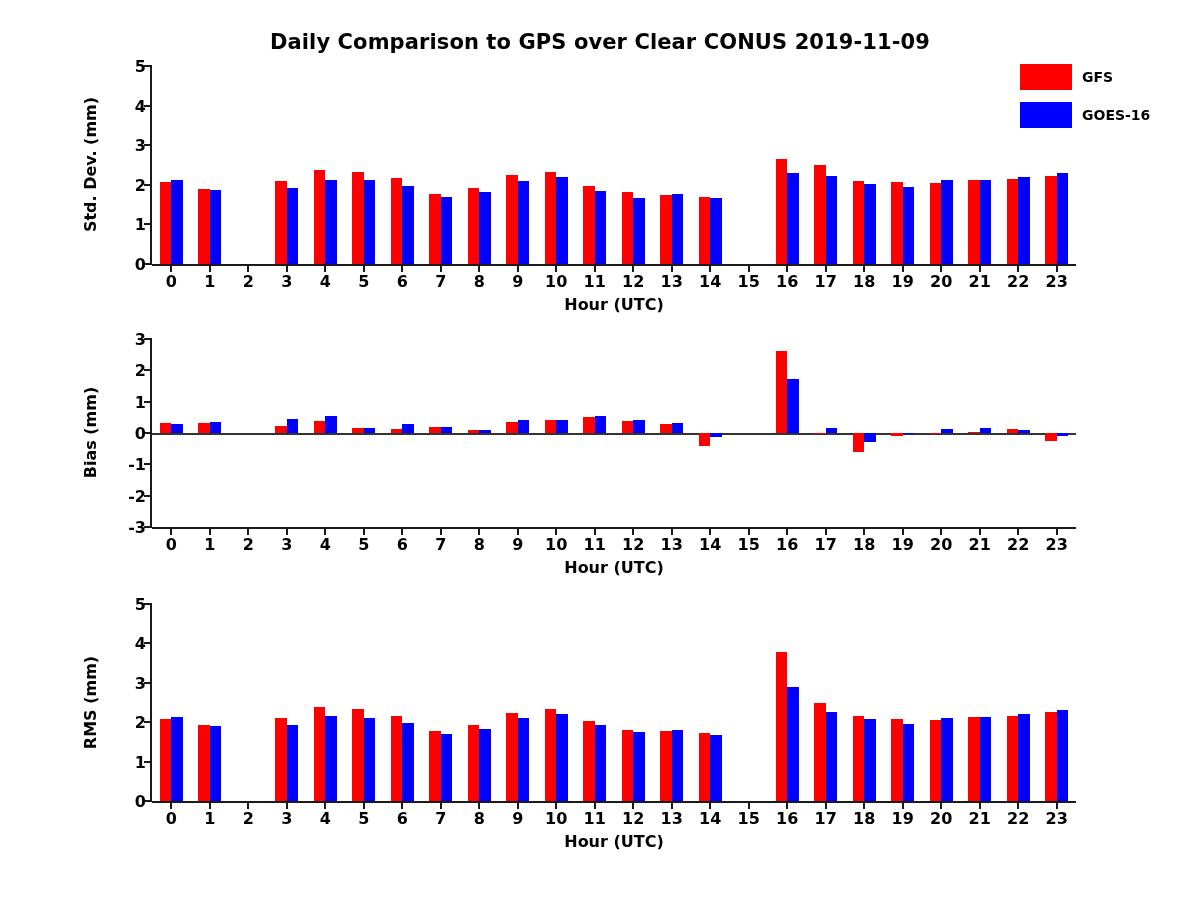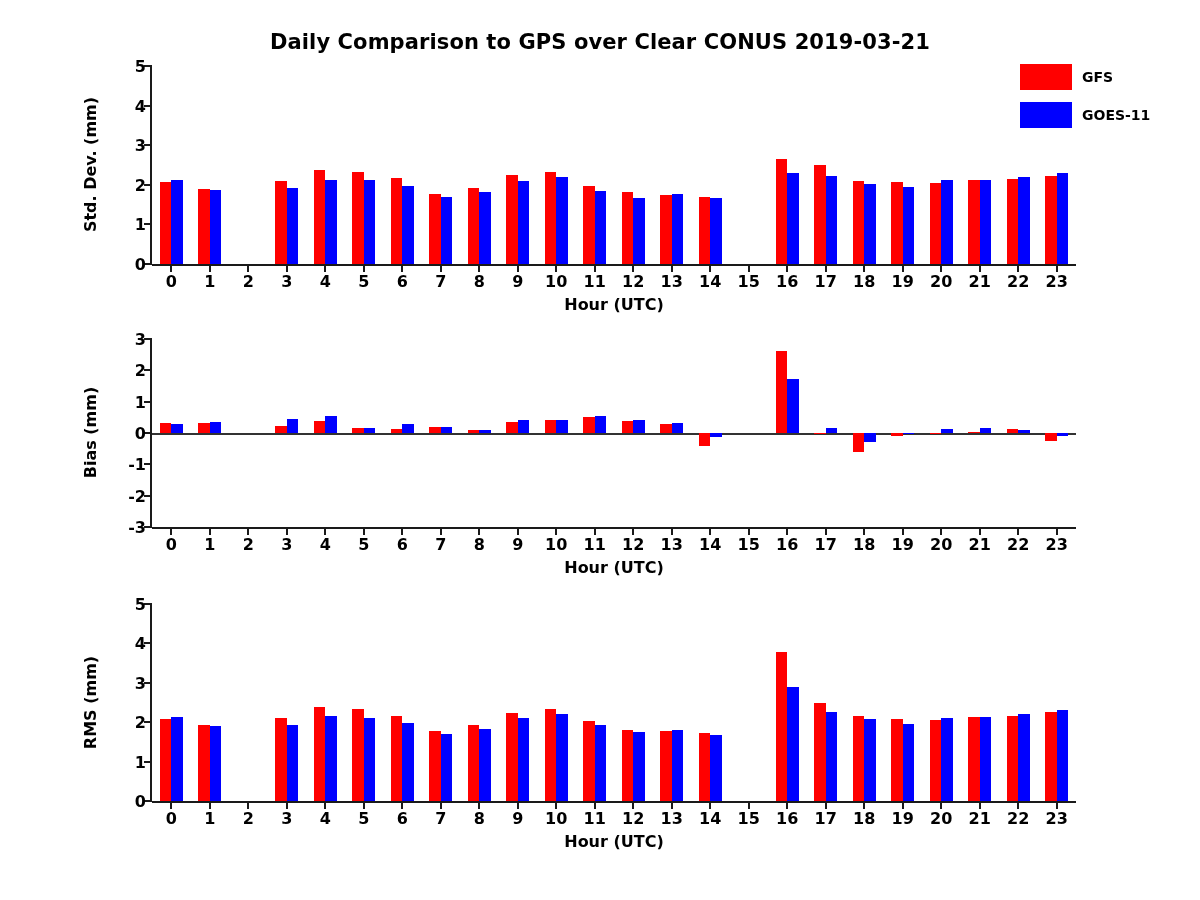--- a/index.html
+++ b/index.html
@@ -36,30 +36,30 @@
   .legend{position:absolute;}
   .legend-row{position:absolute;display:flex;align-items:center;}
   .legend-swatch{width:52px;height:26px;}
   .legend-text{margin-left:10px;font-size:14px;font-weight:bold;white-space:nowrap;}
 </style>
 </head>
 <body>
 
 <div id="root">
 
-  <div class="chart-title">Daily Comparison to GPS over Clear CONUS 2019-03-21</div>
+  <div class="chart-title">Daily Comparison to GPS over Clear CONUS 2019-11-09</div>
 
   <div class="legend" style="left:1020px;top:64px;width:170px;height:80px;">
     <div class="legend-row" style="left:0;top:0;">
       <span class="legend-swatch" style="background: rgb(255, 0, 0);"></span>
       <span class="legend-text">GFS</span>
     </div>
     <div class="legend-row" style="left:0;top:38px;">
       <span class="legend-swatch" style="background: rgb(0, 0, 255);"></span>
-      <span class="legend-text">GOES-11</span>
+      <span class="legend-text">GOES-16</span>
     </div>
   </div>
 
   <div class="panel" id="panel-0" style="left:0;top:0;width:1200px;height:300px;">
       <div class="plot" style="left: 152px; top: 66px; width: 924px; height: 198px;">
         <div class="axis-line-y" style="left: -2px; top: 0px; width: 2px; height: 198px;"></div>
         <div class="axis-line-x" style="left: 0px; top: 198px; width: 924px; height: 2px;"></div>
         <div class="ytick" style="top: 197px;"></div>
         <div class="ytick-label" style="top: 198px;">0</div>
         <div class="ytick" style="top: 157.4px;"></div>

